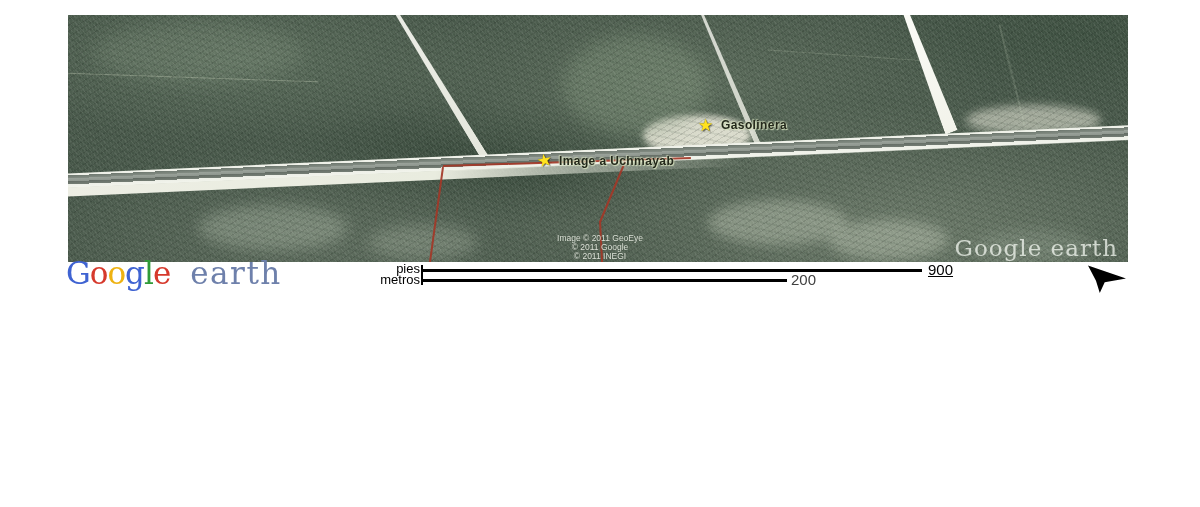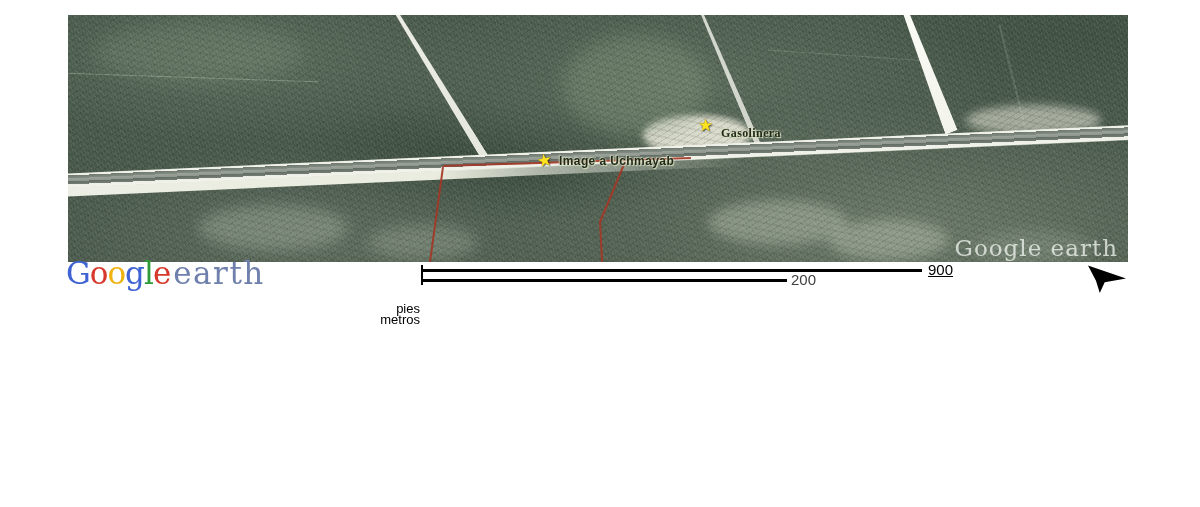--- a/index.html
+++ b/index.html
@@ -66,23 +66,23 @@
   
   #attribution{left:472px;top:219px;width:120px;z-index:6;text-align:center;
        font-size:8.5px;line-height:9px;color:rgba(236,241,230,.92);
        text-shadow:0 0 1px rgba(20,30,20,.5);}
   #watermark{right:10px;bottom:1px;z-index:6;font-family:"DejaVu Serif", serif;
        font-size:23px;letter-spacing:1px;color:rgba(246,249,243,.74);}
 
   
   #ge-logo{left:66px;top:256px;font-family:"DejaVu Serif", serif;font-size:31px;line-height:34px;
        letter-spacing:-1px;}
-  #ge-logo .earth-word{letter-spacing:1.5px;margin-left:3px;}
+  #ge-logo .earth-word{letter-spacing:1.5px;margin-left:20px;}
 
-  #scale-labels{left:352px;top:263px;width:68px;text-align:right;font-size:13px;line-height:11px;color:#000;margin-top:40px;}
+  #scale-labels{left:352px;top:263px;width:68px;text-align:right;font-size:13px;line-height:11px;color:#000;}
   .scale-tick{background:#000;width:2px;position:absolute;}
   #tick-pies{left:421px;top:265px;height:10px;}
   #tick-metros{left:421px;top:275px;height:10px;}
   #bar-pies{left:423px;top:269px;width:499px;height:3px;background:#000;}
   #bar-metros{left:423px;top:279px;width:364px;height:3px;background:#000;}
   #val-pies{left:928px;top:261px;font-size:15px;color:#000;text-decoration:underline;}
   #val-metros{left:791px;top:271px;font-size:15px;color:#404040;}
 
   #pointer-arrow{left:1088px;top:263px;width:38px;height:30px;background:#000;
        clip-path:polygon(0 8%, 100% 52%, 44% 64%, 31% 100%, 21% 59%);}
@@ -111,25 +111,30 @@
   <div id="sideroad-3" class="sideroad"></div>
   <div id="highway" class="abs"></div>
   <div id="dirt-strip" class="abs"></div>
 
   <div id="red-top" class="redline"></div>
   <div id="red-left" class="redline"></div>
   <div id="red-right-a" class="redline"></div>
   <div id="red-right-b" class="redline"></div>
 
   <span class="pm-star" style="left:630px;top:102px;">★</span>
-  <div class="pm-label" style="left:653px;top:111px;font-family:Liberation Serif, serif;">Gasolinera</div>
+  <div class="pm-label" style="left:653px;top:103px;">Gasolinera</div>
 
   <span class="pm-star" style="left:469px;top:137px;transform:rotate(-12deg);">★</span>
   <div class="pm-label" style="left:491px;top:139px;">Image a Uchmayab</div>
 
+  <div id="attribution" class="abs">
+    <div>Image © 2011 GeoEye</div>
+    <div>© 2011 Google</div>
+    <div>© 2011 INEGI</div>
+  </div>
 
   <div id="watermark" class="abs">Google earth</div>
 </div>
 
 <div id="ge-logo" class="abs">
   <span style="color:#3f63d2">G</span><span style="color:#d6392c">o</span><span style="color:#eeb211">o</span><span style="color:#3f63d2">g</span><span style="color:#2f9b38">l</span><span style="color:#d6392c">e</span><span class="earth-word" style="color:#6e80ab">earth</span>
 </div>
 
 <div id="scale-labels" class="abs">
   <div>pies</div>

